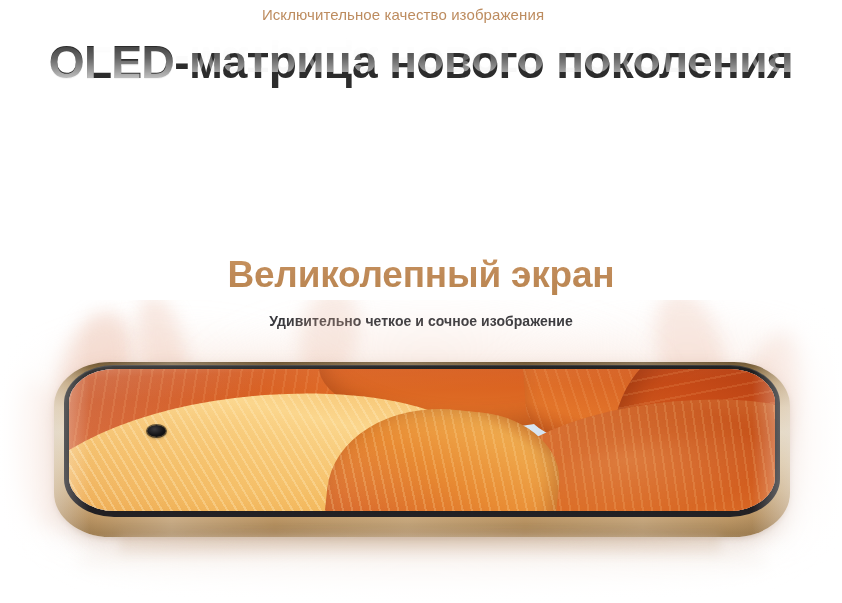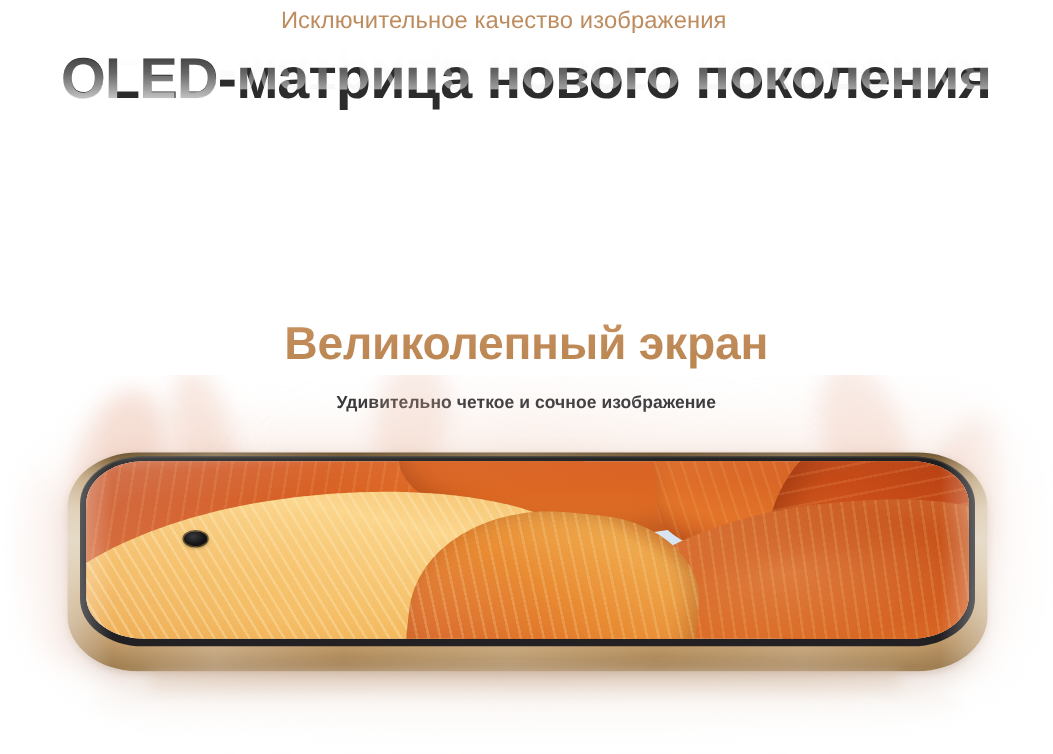--- a/index.html
+++ b/index.html
@@ -24,21 +24,21 @@
     overflow: hidden;
   }
 
   
   .eyebrow {
     position: absolute;
     top: 6px;
     left: 0;
     width: 806px;
     text-align: center;
-    font-size: 19px;
+    font-size: 15px;
     font-weight: 400;
     letter-spacing: .1px;
     color: #bd8c5f;
     white-space: nowrap;
   }
 
   .headline-wrap {
     position: absolute;
     top: 36px;
     left: 0;

